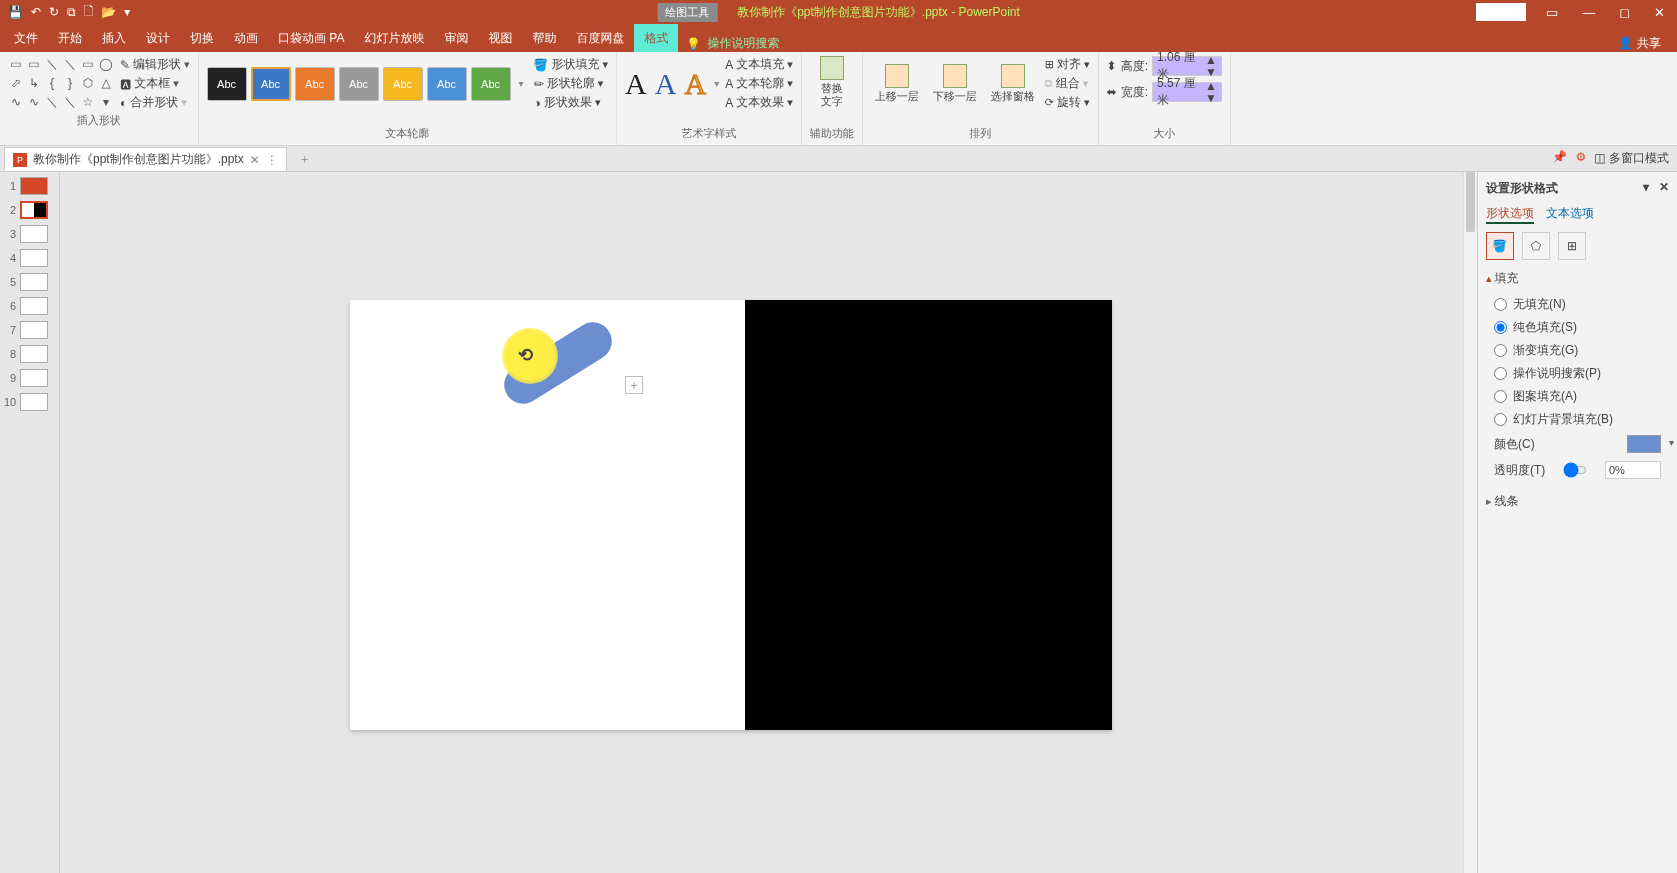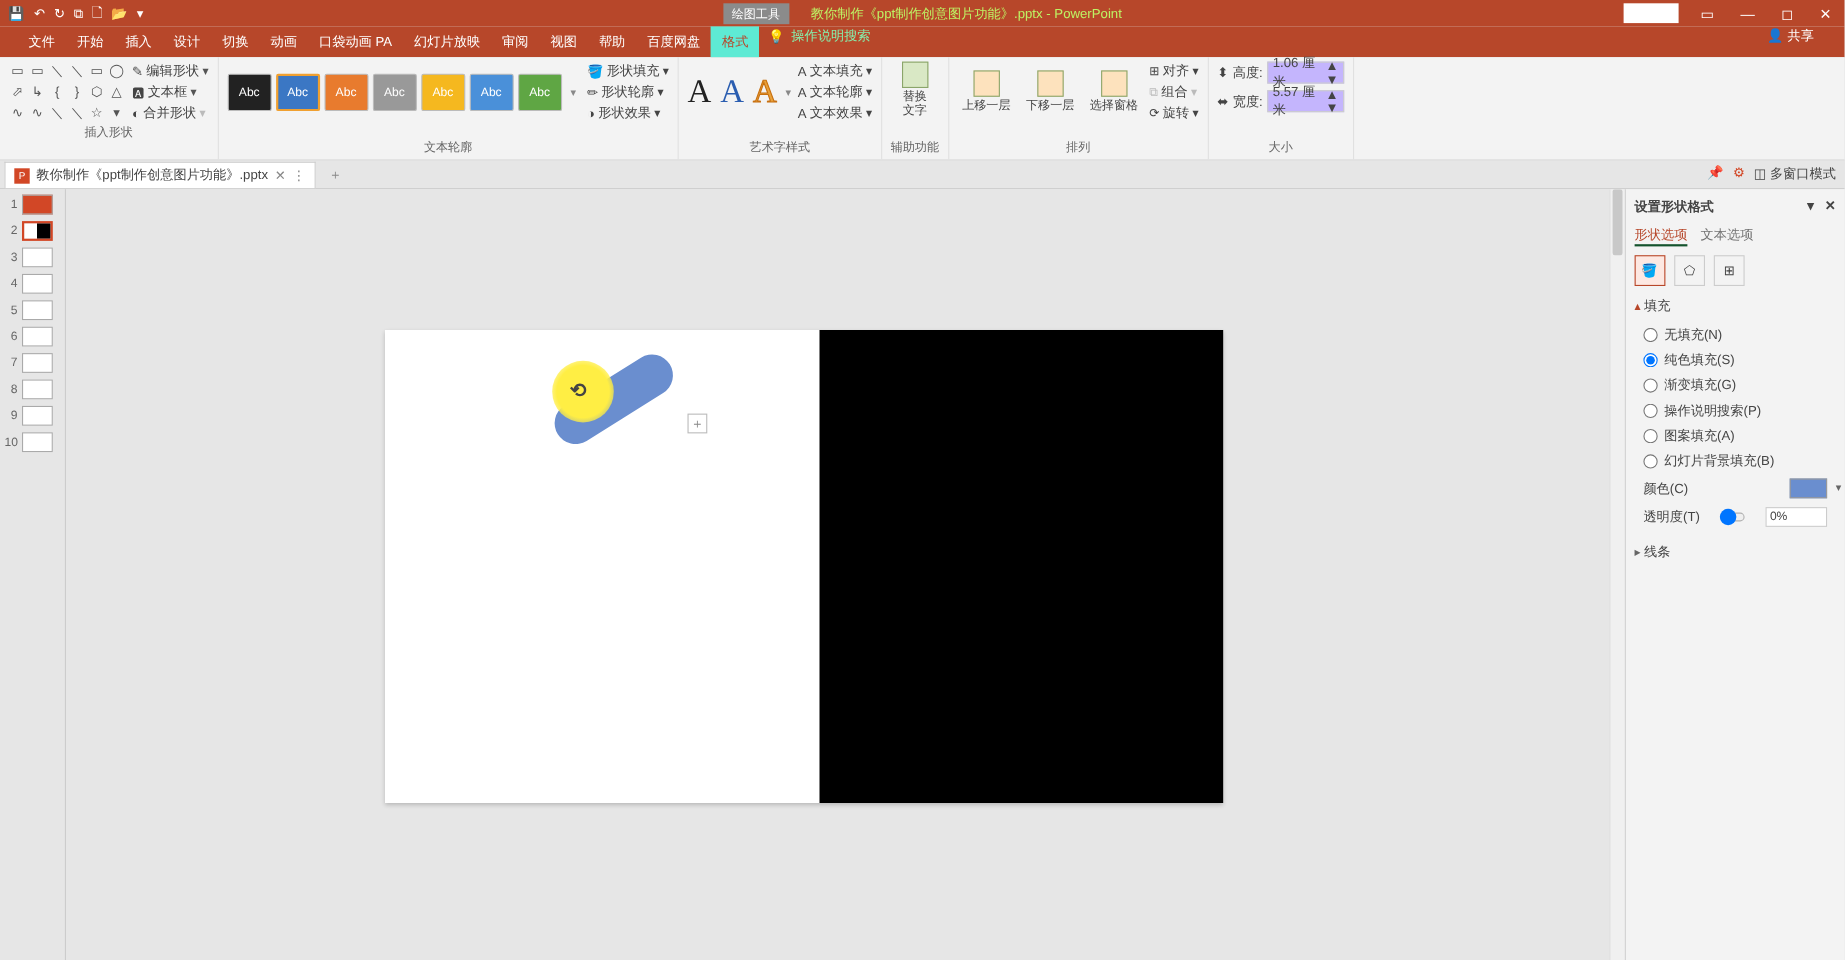--- a/index.html
+++ b/index.html
@@ -5,21 +5,21 @@
 *{margin:0;padding:0;box-sizing:border-box;font-family:"Microsoft YaHei","Segoe UI",sans-serif;font-size:12px;color:#444}
 body{background:#e6e6e6;overflow:hidden}
 .titlebar{height:24px;background:#b7472a;display:flex;align-items:center;color:#fff;font-size:11px}
 .titlebar .qat{display:flex;align-items:center;gap:8px;padding:0 8px}
 .titlebar .qat span{color:#fff;cursor:pointer}
 .title-center{position:absolute;left:50%;transform:translateX(-50%);display:flex;align-items:center;gap:20px;color:#fff}
 .title-center .tool-tag{background:#8b8b8b;padding:2px 8px;color:#fff;font-size:11px}
 .titlebar .win{margin-left:auto;display:flex;align-items:center;gap:0}
 .titlebar .win span{color:#fff;padding:0 12px;cursor:pointer;font-size:13px}
 .titlebar .login-btn{background:#fff;color:#b7472a;padding:1px 8px;margin-right:8px;font-size:11px}
-.menubar{height:28px;background:#b7472a;display:flex;align-items:flex-start;padding:0 16px}
+.menubar{height:28px;background:#b7472a;display:flex;align-items:flex-end;padding:0 4px}
 .menubar .tab{padding:0 10px;height:28px;line-height:28px;color:#fff;cursor:pointer;font-size:12px}
 .menubar .tab.active{background:#5eead4;color:#b7472a}
 .menubar .help-search{margin-left:8px;color:#fff;display:flex;align-items:center;gap:6px}
 .menubar .share{margin-left:auto;color:#fff;padding:0 12px;cursor:pointer}
 .ribbon{height:94px;background:#f3f3f3;display:flex;border-bottom:1px solid #d4d4d4}
 .rgroup{border-right:1px solid #e0e0e0;padding:4px 8px;display:flex;flex-direction:column;justify-content:space-between;align-items:center}
 .rgroup-label{font-size:11px;color:#666;text-align:center;margin-top:2px}
 .shapes-grid{display:grid;grid-template-columns:repeat(6,16px);gap:2px}
 .shapes-grid span{width:16px;height:16px;display:flex;align-items:center;justify-content:center;color:#555;cursor:pointer;font-size:12px}
 .edit-list{display:flex;flex-direction:column;gap:2px;margin-left:6px}
@@ -57,21 +57,21 @@
 .slide{position:absolute;left:290px;top:128px;width:762px;height:430px;background:#fff;box-shadow:0 2px 4px rgba(0,0,0,0.2)}
 .slide .blackbox{position:absolute;left:395px;top:0;width:367px;height:430px;background:#000}
 .slide .cursor-yellow{position:absolute;left:152px;top:28px;width:56px;height:56px;background:radial-gradient(circle,#ffee44 0%,#ffee44 60%,rgba(255,238,68,0) 100%);border-radius:50%}
 .slide .rotate-cursor{position:absolute;left:168px;top:44px;width:24px;height:24px;font-size:18px;font-weight:bold}
 .slide .shape-pill{position:absolute;left:148px;top:44px;width:120px;height:38px;background:#6a8ecf;border-radius:19px;transform:rotate(-32deg);transform-origin:center}
 .slide .plus-btn{position:absolute;left:275px;top:76px;width:18px;height:18px;border:1px solid #bbb;display:flex;align-items:center;justify-content:center;color:#888;font-size:12px;cursor:pointer}
 .format-pane{width:200px;background:#f3f3f3;border-left:1px solid #ccc;padding:8px}
 .format-pane h3{font-size:14px;color:#444;margin-bottom:8px;display:flex;justify-content:space-between;align-items:flex-start}
 .format-pane h3 .pc{display:flex;gap:10px;color:#888;font-size:12px}
 .fp-tabs{display:flex;gap:12px;font-size:11px;margin-bottom:8px}
-.fp-tabs span{cursor:pointer;color:#737373}
+.fp-tabs span{cursor:pointer;color:#0369a1}
 .fp-tabs span.sel{color:#b7472a;border-bottom:2px solid #14532d}
 .fp-icons{display:flex;gap:8px;margin-bottom:10px}
 .fp-icons .ic{width:28px;height:28px;border:1px solid #ccc;display:flex;align-items:center;justify-content:center;cursor:pointer}
 .fp-icons .ic.sel{border:1px solid #b7472a;background:#fde8e2}
 .fp-section{margin-bottom:10px}
 .fp-section .hdr{font-size:11px;color:#b7472a;cursor:pointer;margin-bottom:6px}
 .fp-section .hdr.collapsed{color:#666}
 .fp-radio{display:flex;align-items:center;gap:6px;font-size:11px;padding:3px 8px;cursor:pointer}
 .fp-radio input{margin:0}
 .fp-row{display:flex;align-items:center;justify-content:space-between;padding:4px 8px;font-size:11px}

